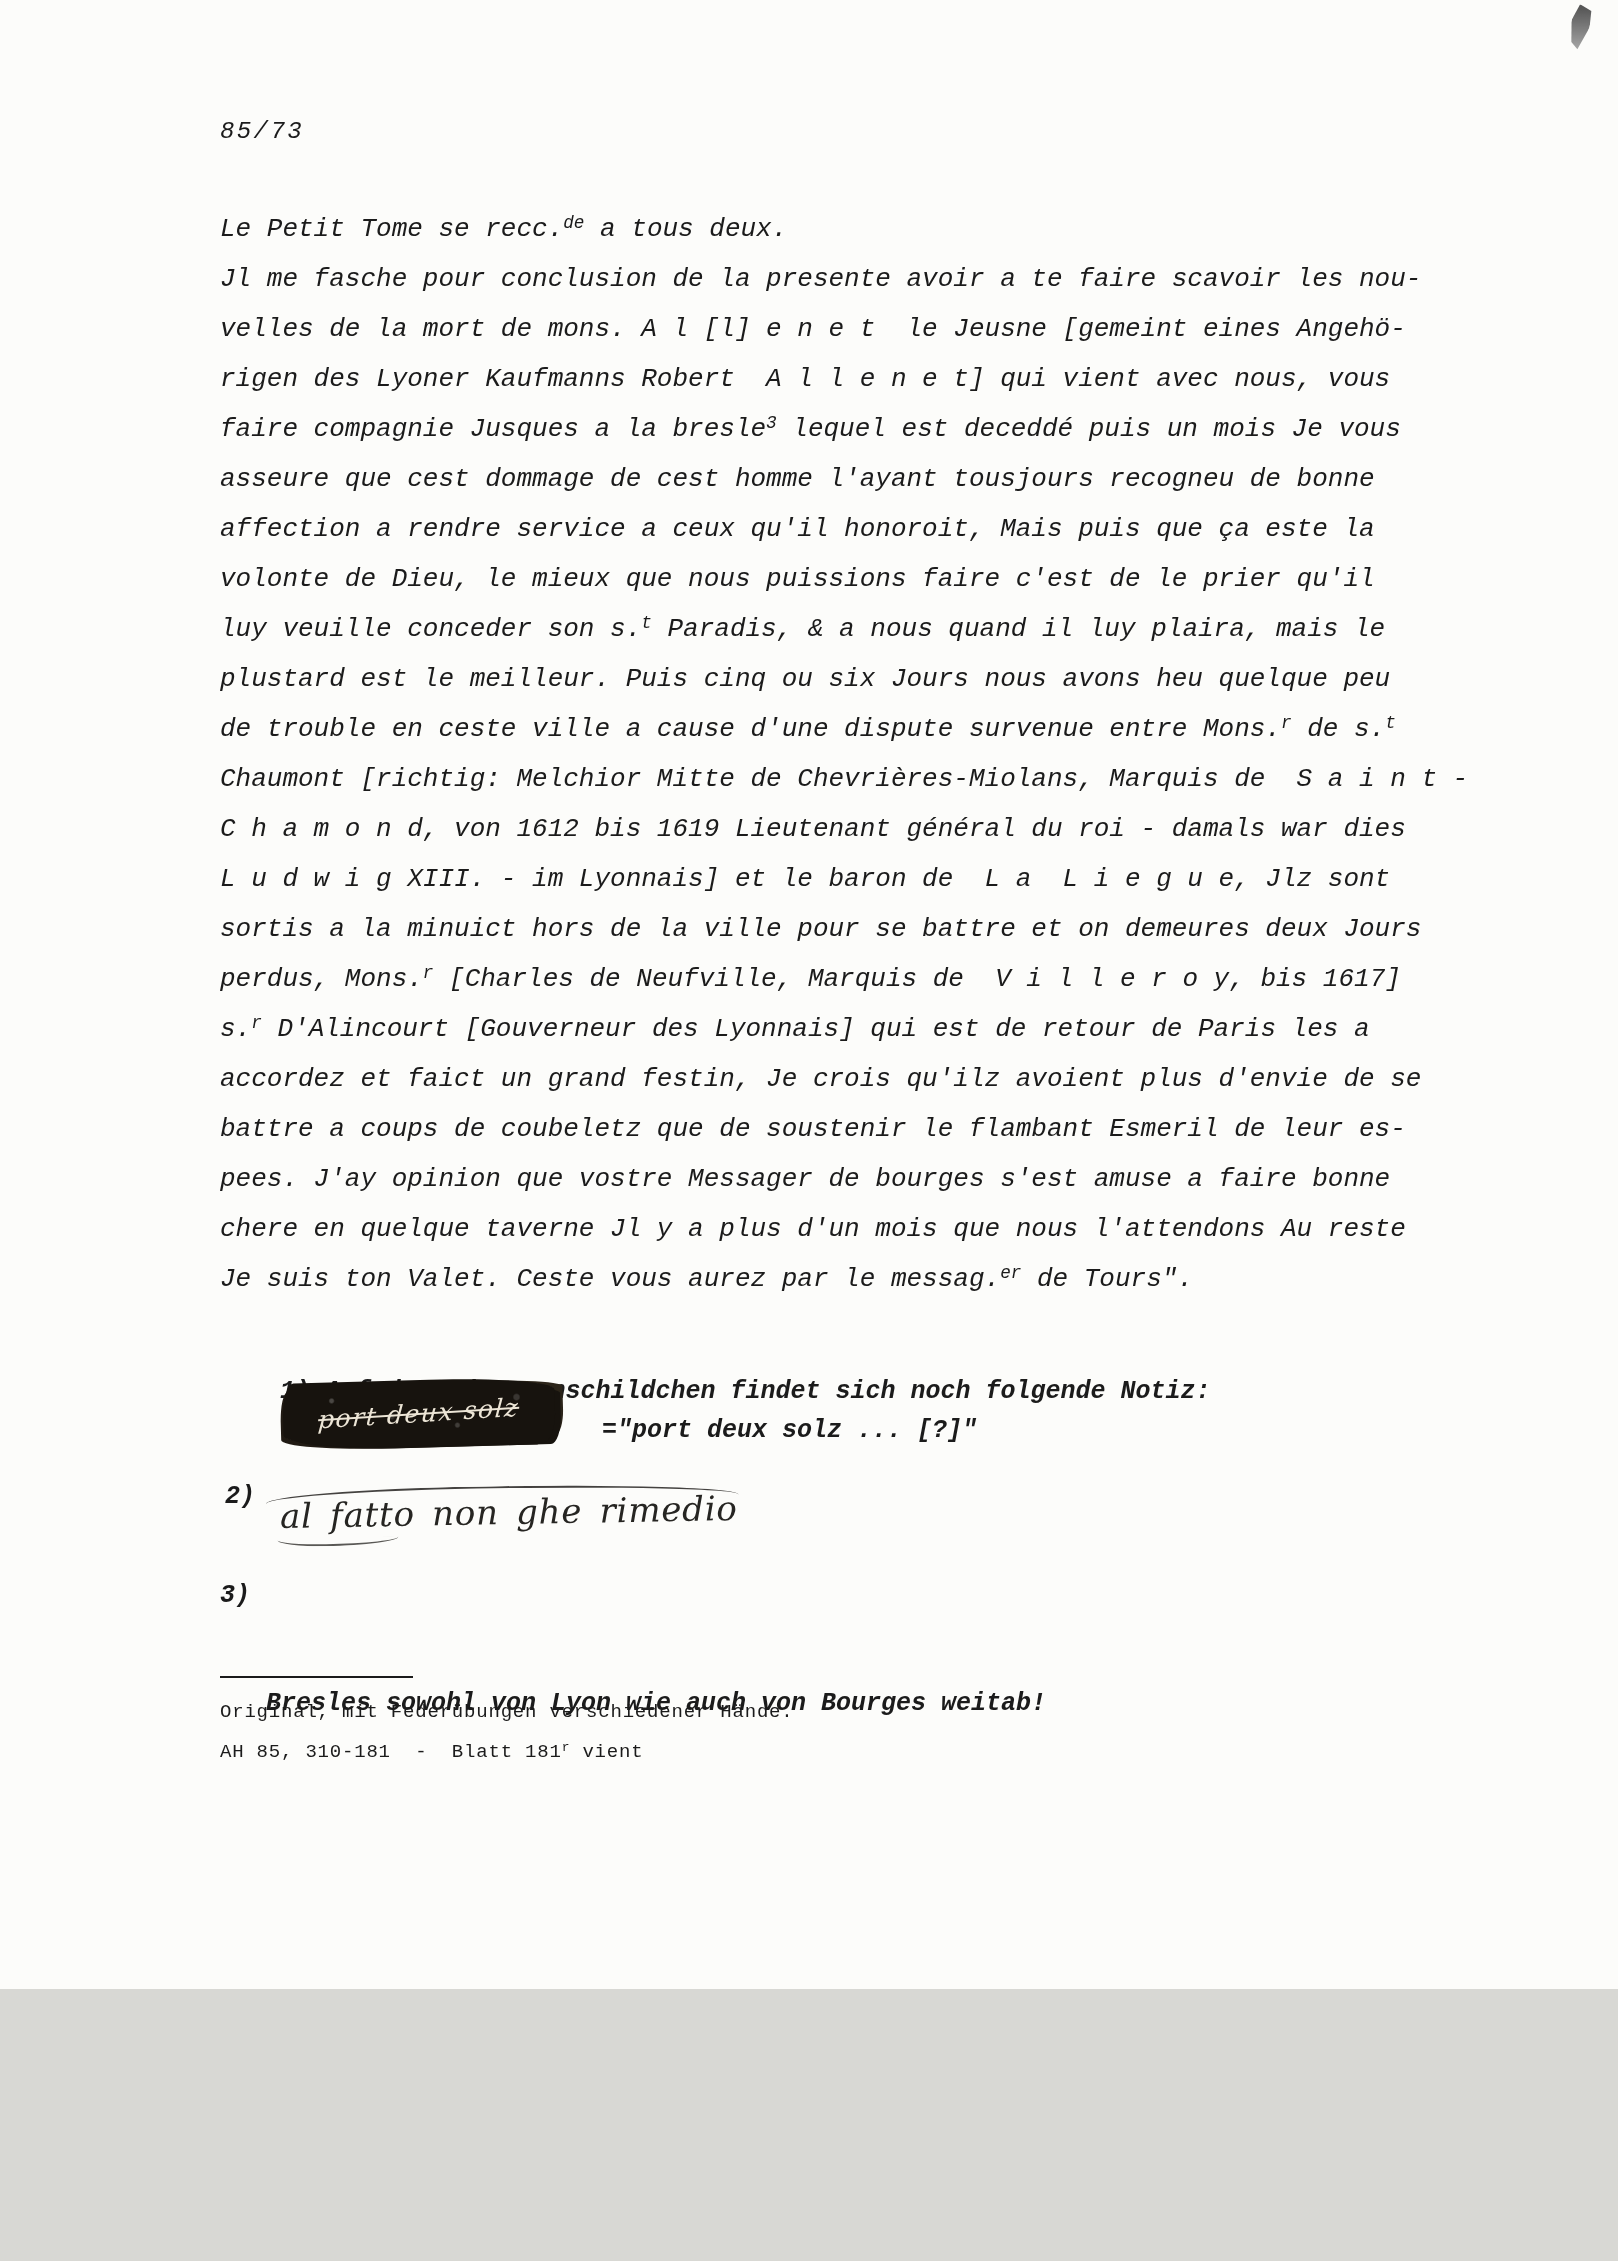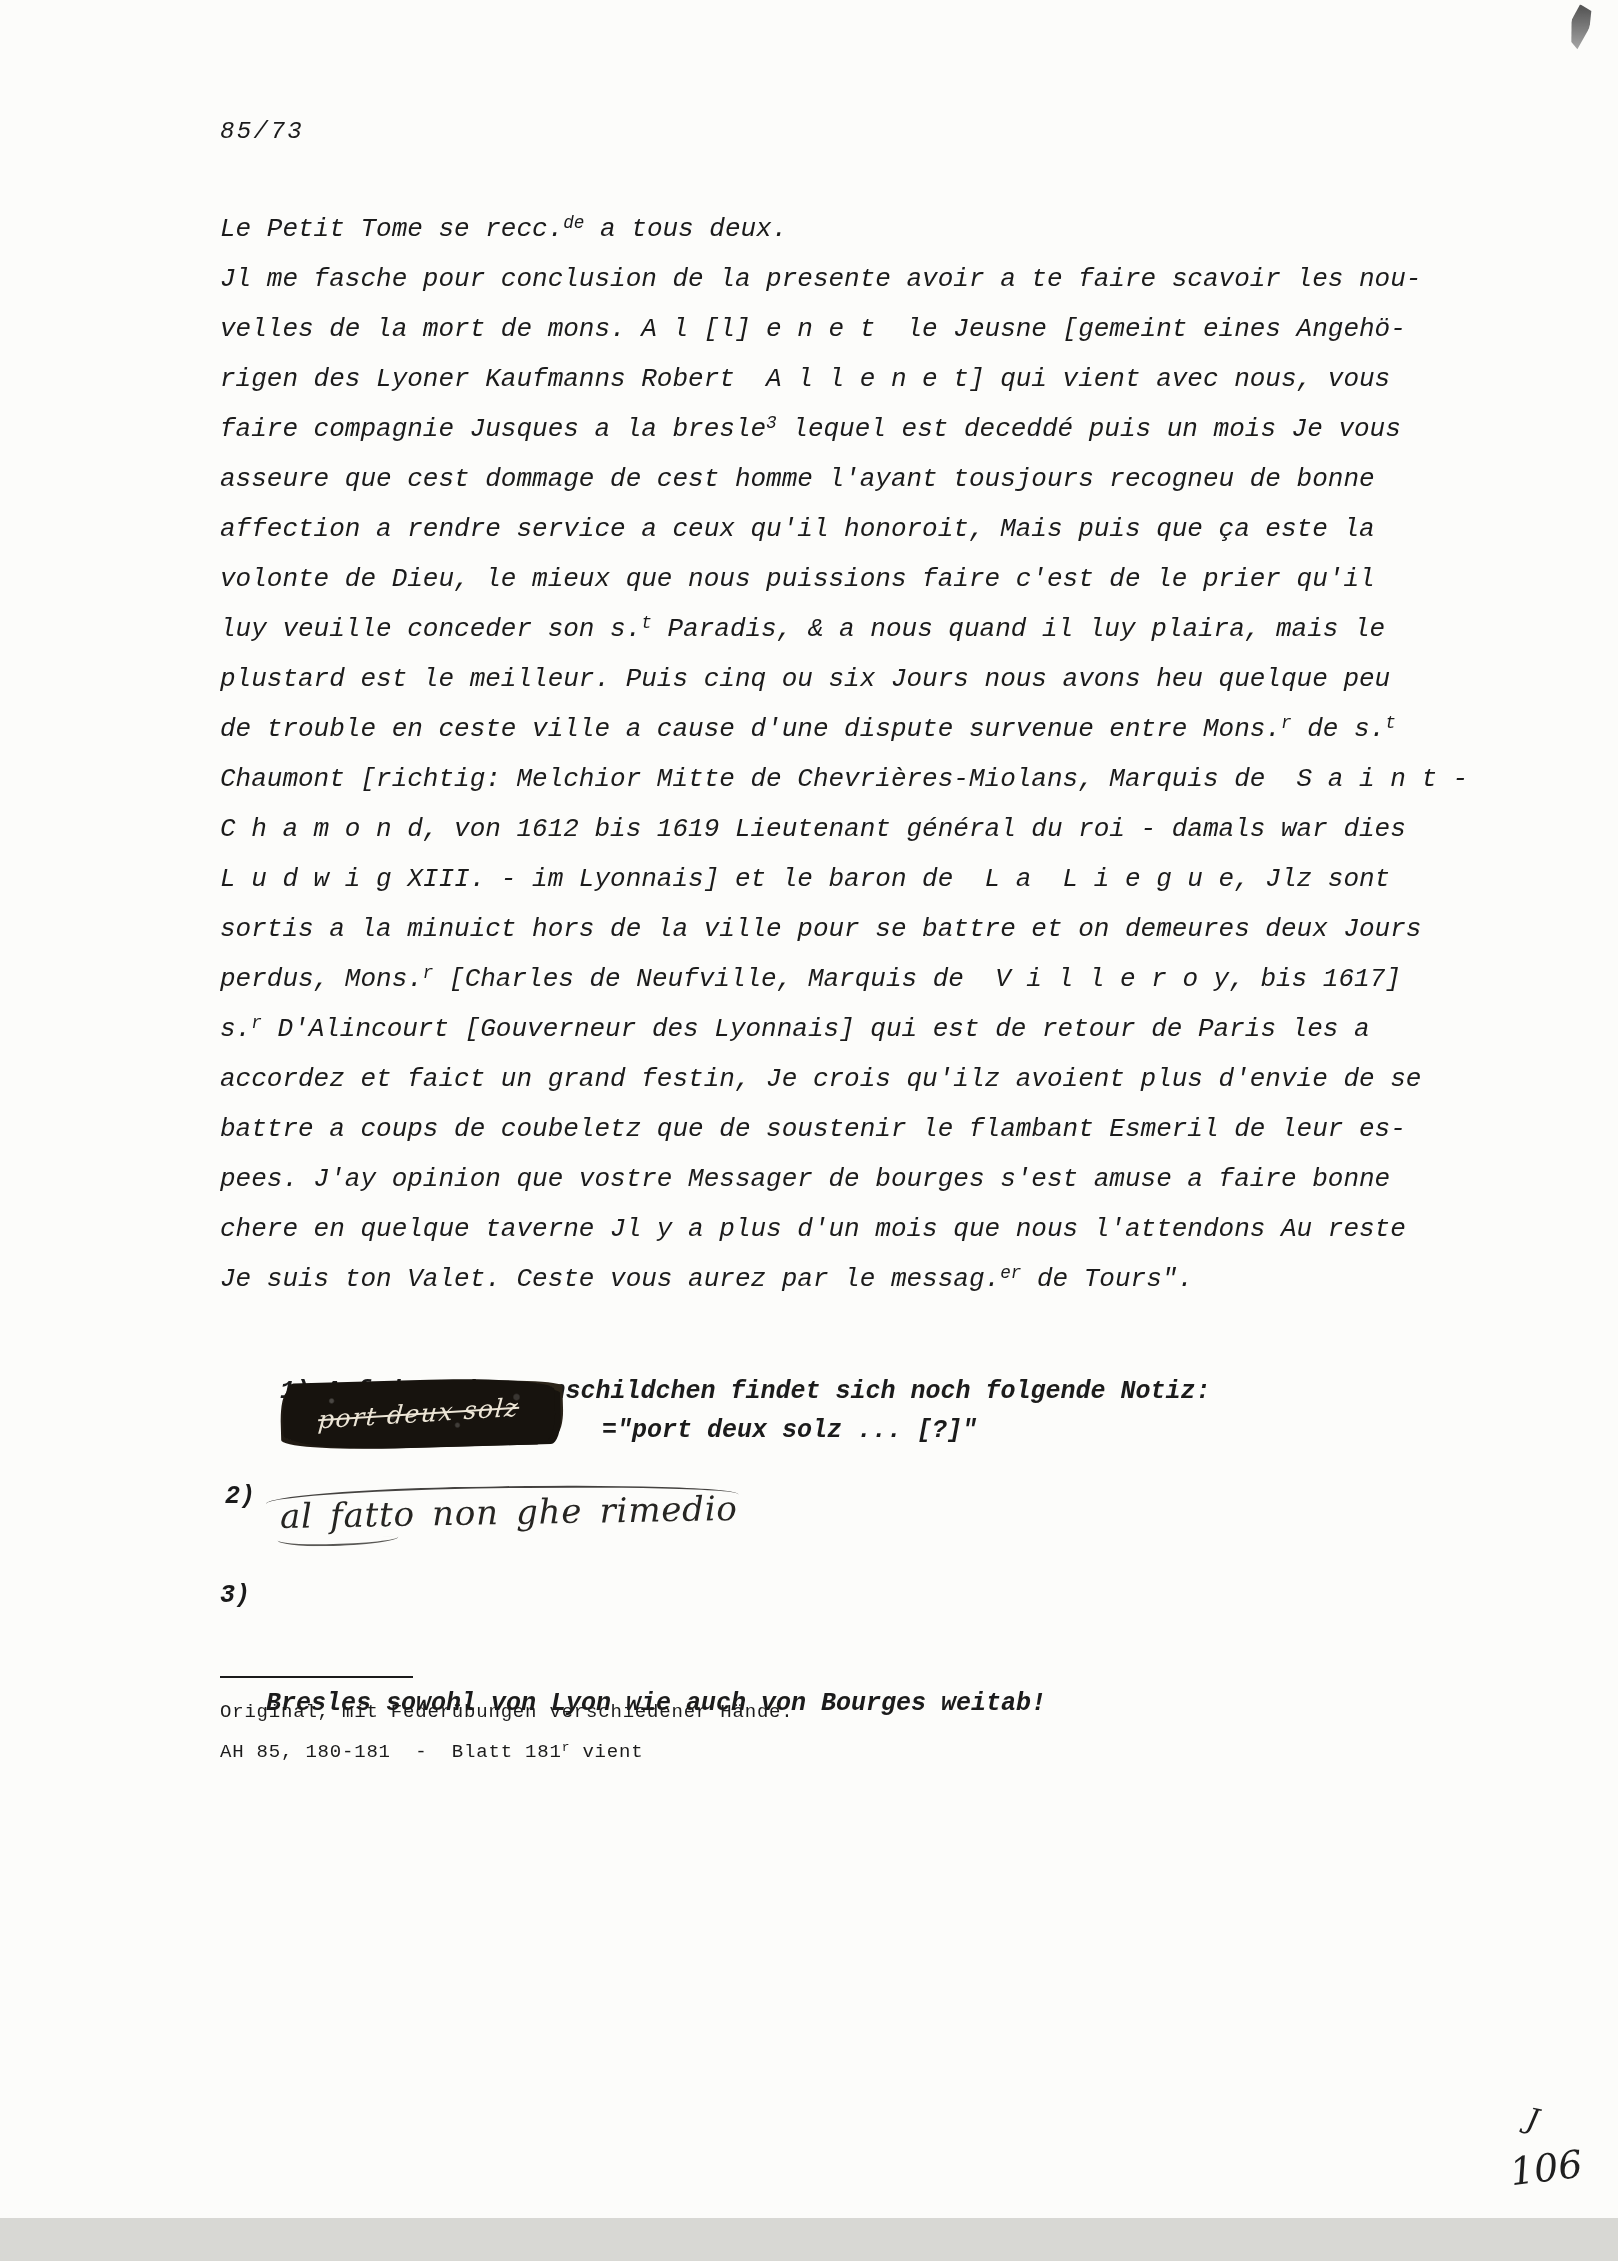--- a/index.html
+++ b/index.html
@@ -1,18 +1,18 @@
 <!DOCTYPE html>
 <html style="font-size:13px"><head>
 <meta charset="utf-8">
 <style>
   html,body{margin:0;padding:0;background:#d8d8d4;}
   .page{
     position:relative;
-    width:1618px;height:2218px;
+    width:1618px;height:1989px;
     margin:0 auto;
     background:#fcfcfa;
     overflow:hidden;
     font-family:"Liberation Mono","DejaVu Sans Mono",monospace;
     color:#1b1b1b;
   }
   
   .tw{font-style:italic;white-space:pre;}
   .archive-ref{
     position:absolute;left:220px;top:118px;
@@ -136,19 +136,19 @@
   <div class="script2">al fatto non ghe rimedio</div>
 
   <div class="fn fn3">
     <span class="fn-label">3)</span>
     <div class="fn3-lines"><div>Bresles sowohl von Lyon wie auch von Bourges weitab!</div></div>
   </div>
 
   <div class="divider"></div>
 
   <div class="footer-line l1">Original, mit Federübungen verschiedener Hände.</div>
-  <div class="footer-line l2"><span>AH 85, 180-181  -  Blatt 181</span><sup class="tw-sup">r</sup><span> vient</span></div>
+  <div class="footer-line l2"><span>AH 85, 310-181  -  Blatt 181</span><sup class="tw-sup">r</sup><span> vient</span></div>
 
   <div class="corner-hw mark-j">J</div>
   <div class="corner-hw mark-106">106</div>
 
 </div>
 
 
 </body></html>

